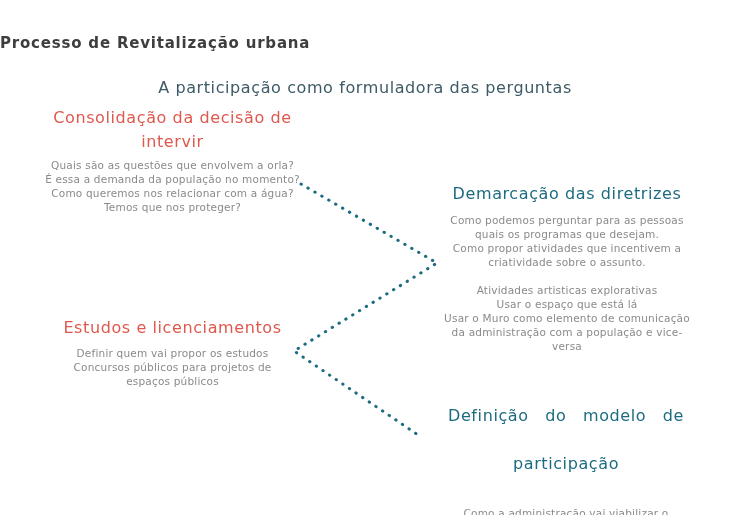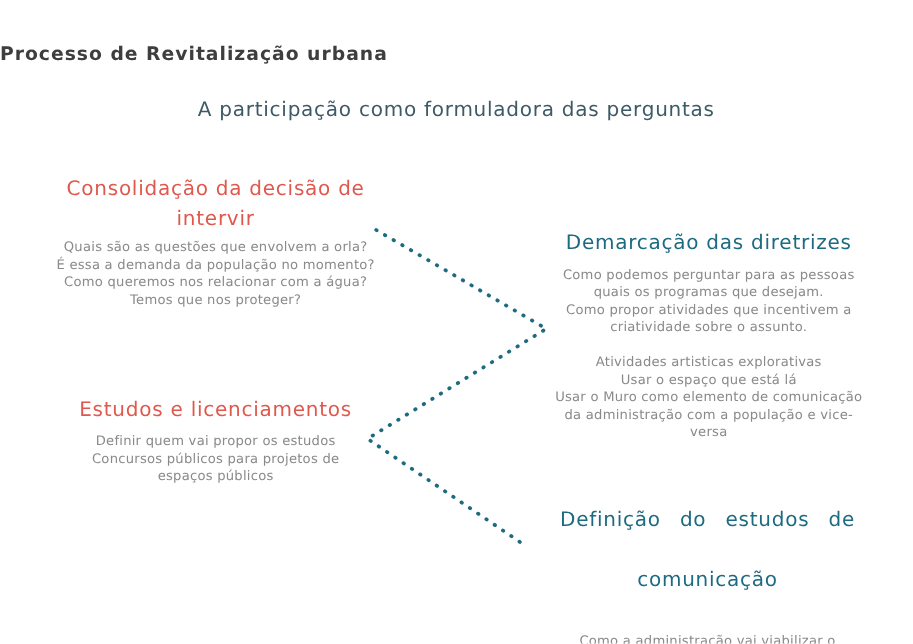--- a/index.html
+++ b/index.html
@@ -49,21 +49,21 @@
   }
   .coral h3 { color: #e0584d; }
   .teal  h3 { color: #1d6b80; }
   .block p {
     font-size: 10.5px;
     line-height: 14px;
     letter-spacing: 0.2px;
     color: #8a8a8a;
     white-space: pre-line;
   }
-  .b-consolidacao { left: 30px;  top: 139px; width: 285px; }
+  .b-consolidacao { left: 30px;  top: 106px; width: 285px; }
   .b-consolidacao p { margin-top: 4px; }
   .b-estudos      { left: 30px;  top: 316px; width: 285px; }
   .b-estudos p    { margin-top: 6px; }
   .b-demarcacao   { left: 432px; top: 182px; width: 270px; }
   .b-demarcacao p.main { margin-top: 7px; }
   .b-demarcacao p.sub  { margin-top: 14px; }
   .b-definicao    { left: 440px; top: 380px; width: 252px; }
   .b-definicao p  { margin-top: 6px; }
   .justify-line {
     display: block;
@@ -110,21 +110,21 @@
 
   <section class="block coral b-estudos">
     <h3>Estudos e licenciamentos</h3>
     <p>Definir quem vai propor os estudos
 Concursos públicos para projetos de
 espaços públicos</p>
   </section>
 
   <section class="block teal b-definicao">
     <h3>
-      <span class="justify-line">Definição do estudos de</span>
-      <span class="center-line">comunicação</span>
+      <span class="justify-line">Definição do modelo de</span>
+      <span class="center-line">participação</span>
     </h3>
     <p>Como a administração vai viabilizar o projeto?
 A operação vai interagir com o o setor
 privado de maneira horizontal?</p>
   </section>
 
 </div>
 
 </body></html>

